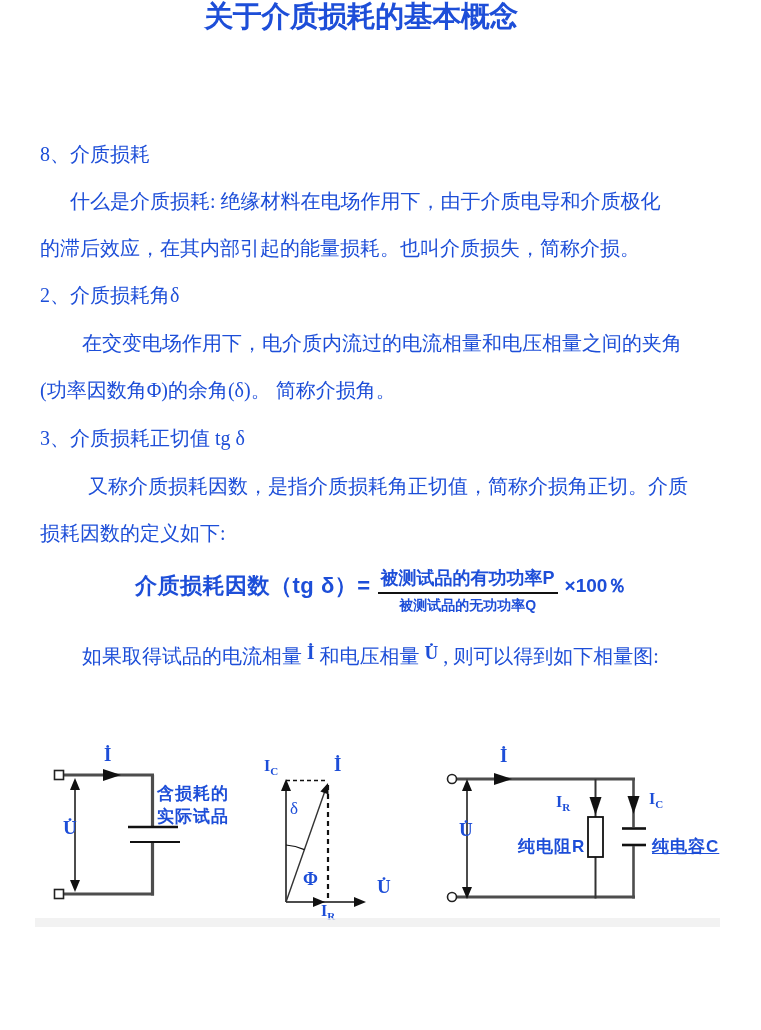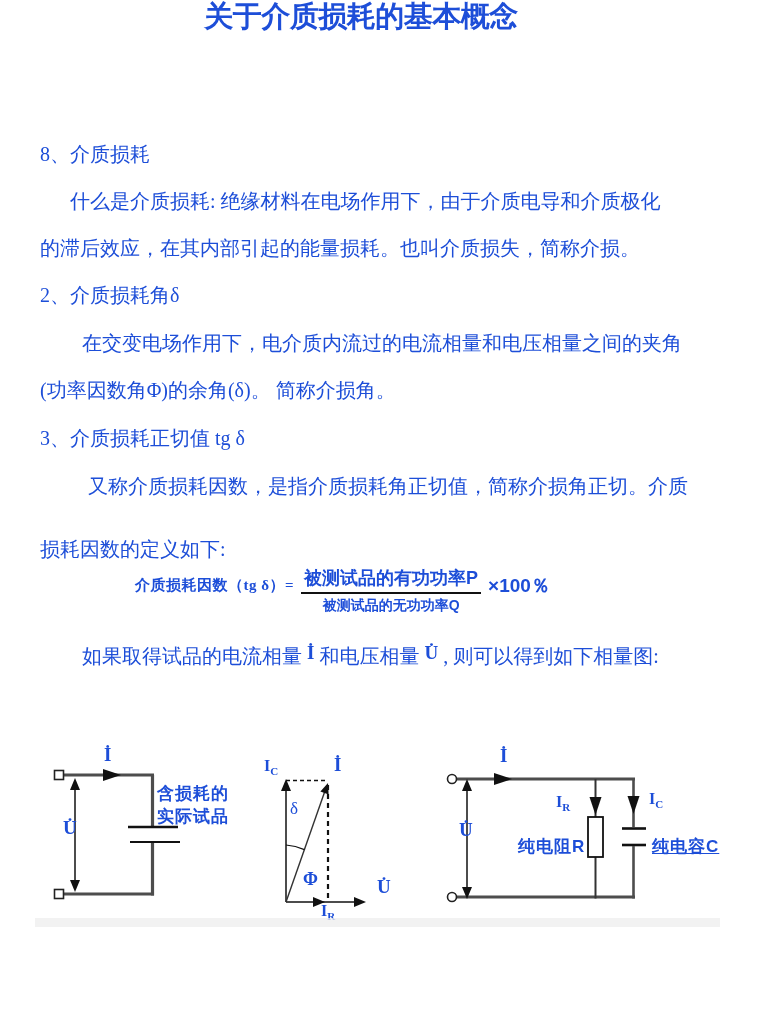--- a/index.html
+++ b/index.html
@@ -6,21 +6,21 @@
   .page{
     position:relative;width:761px;height:1030px;background:#ffffff;
     overflow:hidden;margin:0 auto;
     font-family:"Liberation Serif","DejaVu Serif",serif;color:#1d4ed8;
   }
   .abs{position:absolute;line-height:1.15;white-space:nowrap;}
   .doc-title{font-size:29px;font-weight:bold;letter-spacing:-0.5px;}
   .body-line{font-size:20px;}
   .formula-row{display:flex;align-items:center;gap:7px;
     font-family:"Liberation Sans","DejaVu Sans",sans-serif;font-weight:bold;}
-  .formula-lhs{font-size:15px;letter-spacing:0.5px;font-family:Liberation Serif, serif;}
+  .formula-lhs{font-size:22px;letter-spacing:0.5px;}
   .frac{display:inline-block;text-align:center;vertical-align:middle;}
   .frac .num{display:block;font-size:18px;padding:0 3px 3px 3px;border-bottom:2.5px solid #111;margin-top:9px;}
   .frac .den{display:block;font-size:14px;padding:3px 3px 0 3px;}
   .formula-suffix{font-size:19px;}
   .sym{font-weight:bold;position:relative;top:-4px;font-size:19px;}
   .dgm-sym{font-size:19px;font-weight:bold;line-height:1;}
   .dgm-sub{font-size:16px;font-weight:bold;line-height:1;}
   .dgm-sub sub{font-size:11px;}
   .dgm-caption{font-family:"Liberation Sans","DejaVu Sans",sans-serif;
     font-weight:bold;font-size:17px;letter-spacing:1px;line-height:1;margin-top:8px;}
@@ -38,21 +38,21 @@
   <div class="abs body-line" style="left:40px;top:143px;">8、介质损耗</div>
   <div class="abs body-line" style="left:70px;top:190px;">什么是介质损耗: 绝缘材料在电场作用下，由于介质电导和介质极化</div>
   <div class="abs body-line" style="left:40px;top:237px;">的滞后效应，在其内部引起的能量损耗。也叫介质损失，简称介损。</div>
 
   <div class="abs body-line" style="left:40px;top:284px;">2、介质损耗角δ</div>
   <div class="abs body-line" style="left:82px;top:332px;">在交变电场作用下，电介质内流过的电流相量和电压相量之间的夹角</div>
   <div class="abs body-line" style="left:40px;top:379px;">(功率因数角Φ)的余角(δ)。 简称介损角。</div>
 
   <div class="abs body-line" style="left:40px;top:427px;">3、介质损耗正切值 tg δ</div>
   <div class="abs body-line" style="left:88px;top:475px;">又称介质损耗因数，是指介质损耗角正切值，简称介损角正切。介质</div>
-  <div class="abs body-line" style="left:40px;top:522px;margin-top:16px;">损耗因数的定义如下:</div>
+  <div class="abs body-line" style="left:40px;top:522px;">损耗因数的定义如下:</div>
 
   <div class="abs formula-row" style="left:135px;top:559px;">
     <span class="formula-lhs">介质损耗因数（tg δ）=</span>
     <span class="frac">
       <span class="num">被测试品的有功功率P</span>
       <span class="den">被测试品的无功功率Q</span>
     </span>
     <span class="formula-suffix">×100％</span>
   </div>
 

